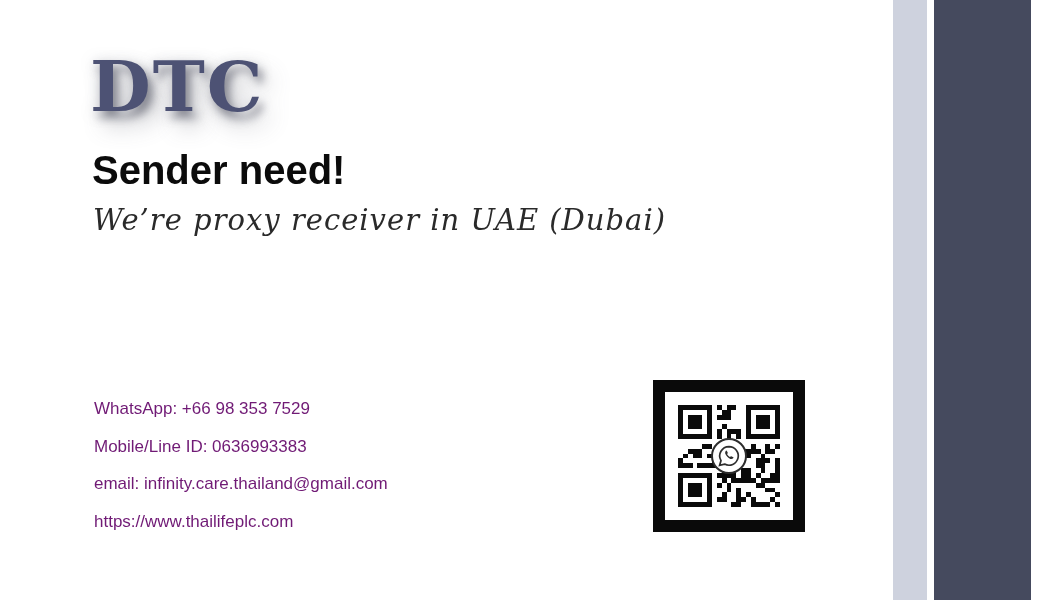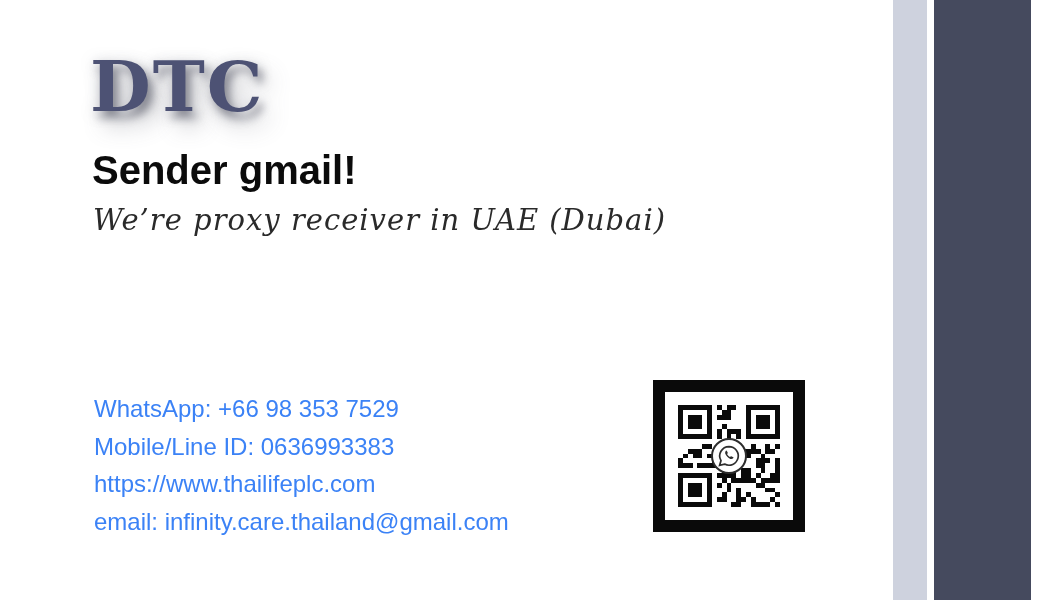--- a/index.html
+++ b/index.html
@@ -66,23 +66,23 @@
     font-size: 29px;
     letter-spacing: 1px;
     color: #2a2a2a;
     text-align: center;
   }
 
   
   .contact {
     position: absolute;
     left: 94px; top: 390px;
-    font-size: 24px;
+    font-size: 17px;
     line-height: 37.6px;
-    color: #3b82f6;
+    color: #701a75;
   }
 
   
   .qr {
     position: absolute;
     left: 653px; top: 380px;
     width: 152px; height: 152px;
     background: #0a0a0a;
     box-sizing: border-box;
     padding: 12px;
@@ -113,29 +113,29 @@
 </head>
 <body>
 
 <div class="card">
 
   <div class="bar light"></div>
   <div class="bar dark"></div>
 
   <div class="logo">DTC</div>
 
-  <h1 class="headline">Sender gmail!</h1>
+  <h1 class="headline">Sender need!</h1>
 
   <div class="subheadline">We’re proxy receiver in UAE (Dubai)</div>
 
   <div class="contact">
     <div>WhatsApp: +66 98 353 7529</div>
     <div>Mobile/Line ID: 0636993383</div>
+    <div>email: infinity.care.thailand@gmail.com</div>
     <div>https://www.thailifeplc.com</div>
-    <div>email: infinity.care.thailand@gmail.com</div>
   </div>
 
   <div class="qr">
     <div class="qr-white">
       <svg class="qr-matrix" id="qr-matrix" viewBox="0 0 21 21" shape-rendering="crispEdges">
           <rect x="0" y="0" width="1" height="1" fill="#0a0a0a"></rect>
           <rect x="1" y="0" width="1" height="1" fill="#0a0a0a"></rect>
           <rect x="2" y="0" width="1" height="1" fill="#0a0a0a"></rect>
           <rect x="3" y="0" width="1" height="1" fill="#0a0a0a"></rect>
           <rect x="4" y="0" width="1" height="1" fill="#0a0a0a"></rect>

